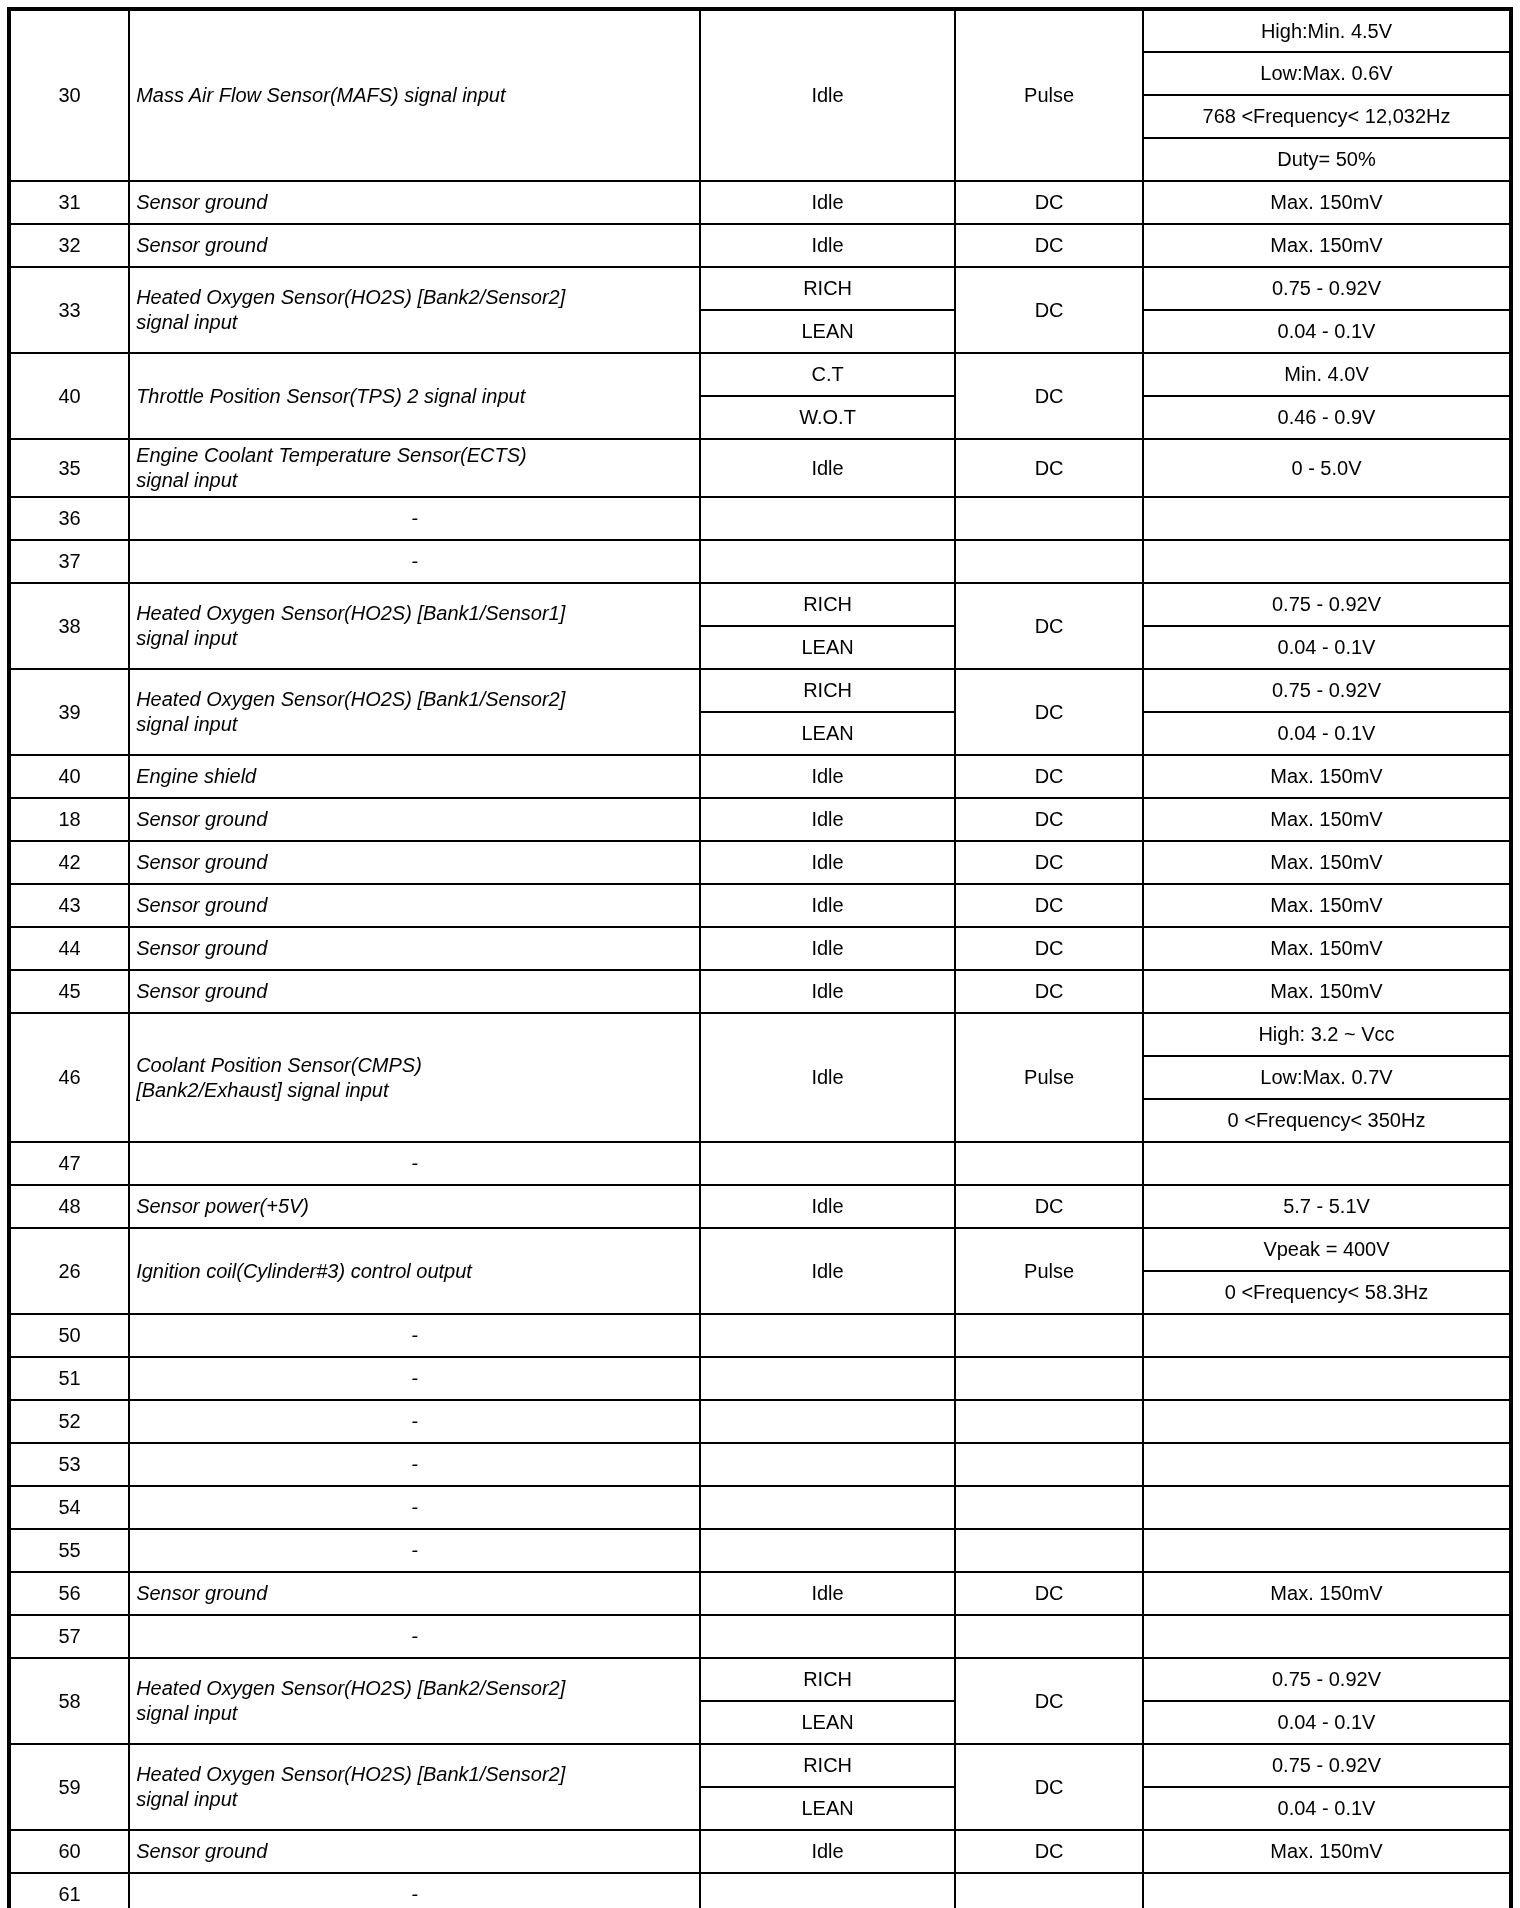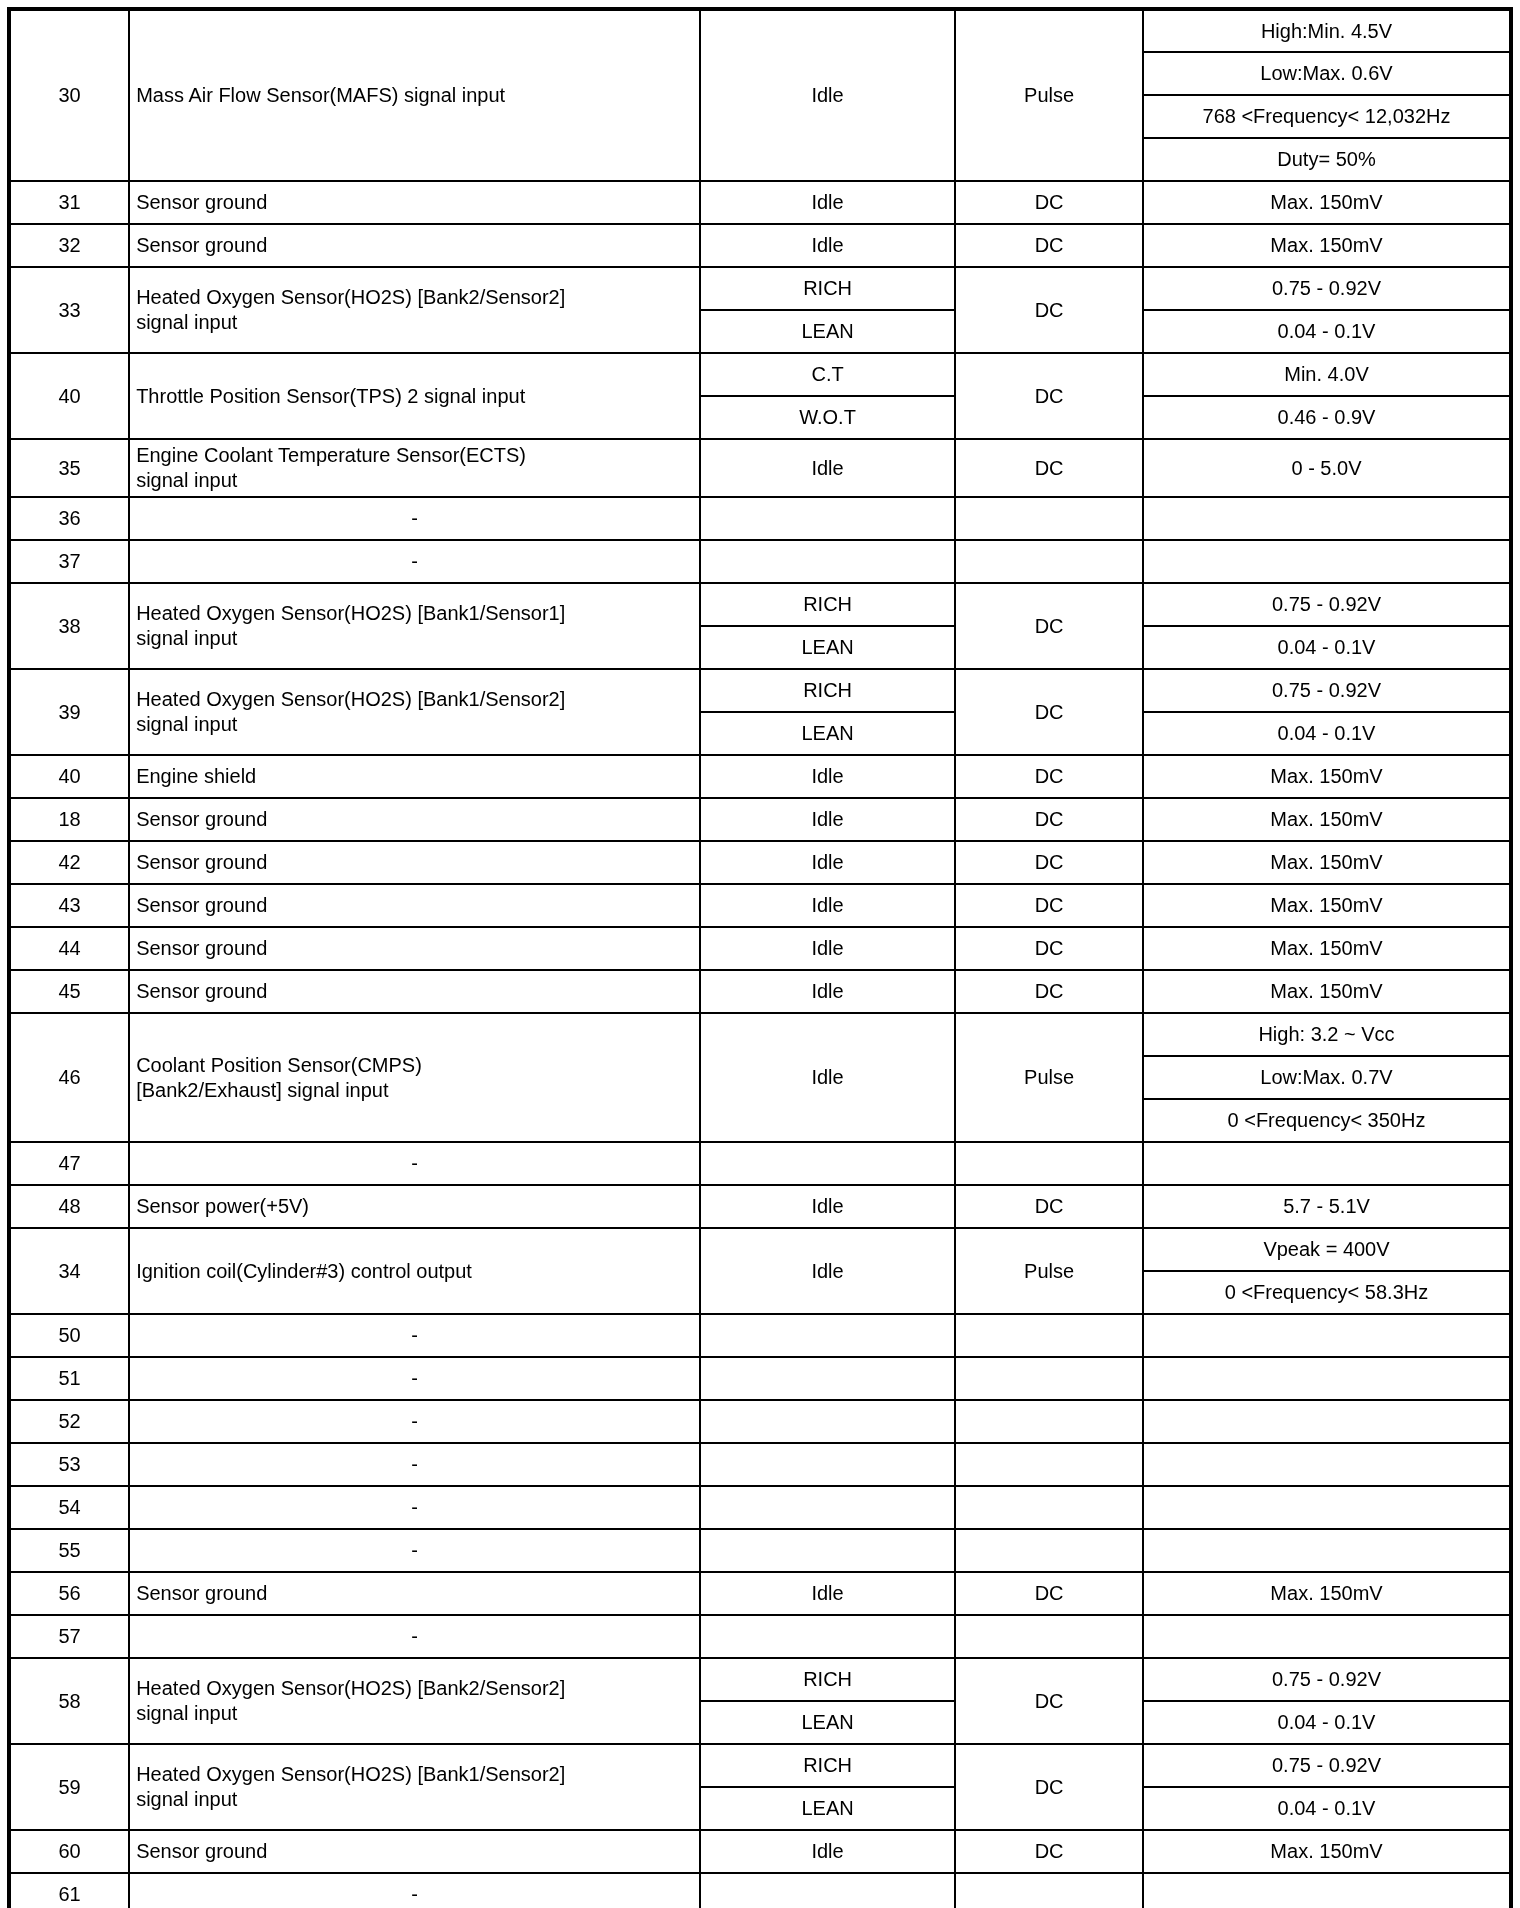--- a/index.html
+++ b/index.html
@@ -35,20 +35,21 @@
     overflow: hidden;
   }
   td.c {
     text-align: center;
   }
   td.desc {
     text-align: left;
     padding-left: 10px;
     white-space: pre-line;
     line-height: 1.25;
+    font-style: italic;
   }
   td.desc.center {
     text-align: center;
   }
   td.vtop {
     vertical-align: top;
     padding-top: 10px;
   }
 </style>
 </head>
@@ -227,21 +228,21 @@
           <td class="c"></td>
         </tr>
         <tr>
           <td class="c">48</td>
           <td class="desc">Sensor power(+5V)</td>
           <td class="c">Idle</td>
           <td class="c">DC</td>
           <td class="c">5.7 - 5.1V</td>
         </tr>
         <tr>
-          <td class="c" rowspan="2">34</td>
+          <td class="c" rowspan="2">26</td>
           <td class="desc" rowspan="2">Ignition coil(Cylinder#3) control output</td>
           <td class="c" rowspan="2">Idle</td>
           <td class="c" rowspan="2">Pulse</td>
           <td class="c">Vpeak = 400V</td>
         </tr>
         <tr>
           <td class="c">0 &lt;Frequency&lt; 58.3Hz</td>
         </tr>
         <tr>
           <td class="c">50</td>

